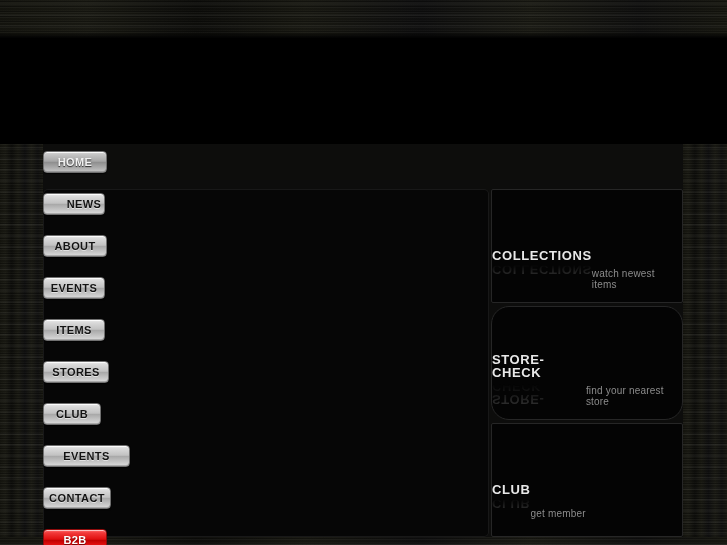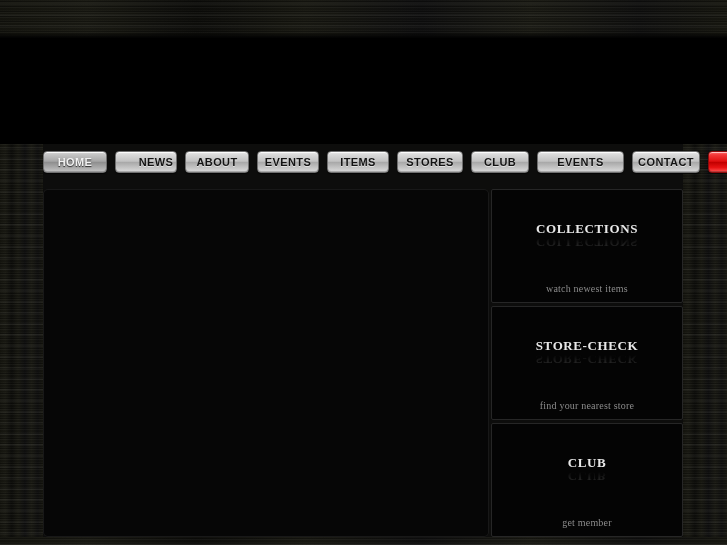--- a/index.html
+++ b/index.html
@@ -63,22 +63,23 @@
   #logo-area {
     position:absolute; left:43px; top:46px;
     width:640px; height:92px;
   }
 
   
   #nav {
     position:absolute; left:43px; top:151px;
     width:640px; height:22px;
     display:flex;
-    gap:8px;
+    gap:20px;
     z-index:6;
+    flex-direction:column;
   }
 
   .nav-btn {
     flex:0 0 auto;
     height:22px;
     position:relative;
     border-radius:4px;
     display:flex;
     align-items:center;
     justify-content:center;
@@ -155,32 +156,30 @@
   .side-panel {
     position:absolute; left:0;
     width:192px;
     background:#040404;
     border:1px solid #262626;
     border-radius:2px;
     cursor:pointer;
     overflow:hidden;
   }
   #panel-collections { top:0px;   height:114px; }
-  #panel-storecheck  { top:117px; height:114px; }
+  #panel-storecheck  { top:117px; height:114px;border-radius:18px; }
   #panel-club        { top:234px; height:114px; }
 
   .panel-inner {
     position:relative;
     width:100%; height:100%;
     display:flex;
-    flex-direction:column;
     align-items:center;
     justify-content:flex-start;
     padding-top:32px;
-    font-family:Liberation Serif, serif;
   }
 
   .panel-title-wrap {
     position:relative;
     line-height:1;
   }
   .panel-title {
     font-size:13px;
     font-weight:bold;
     color:#e8e8e8;

